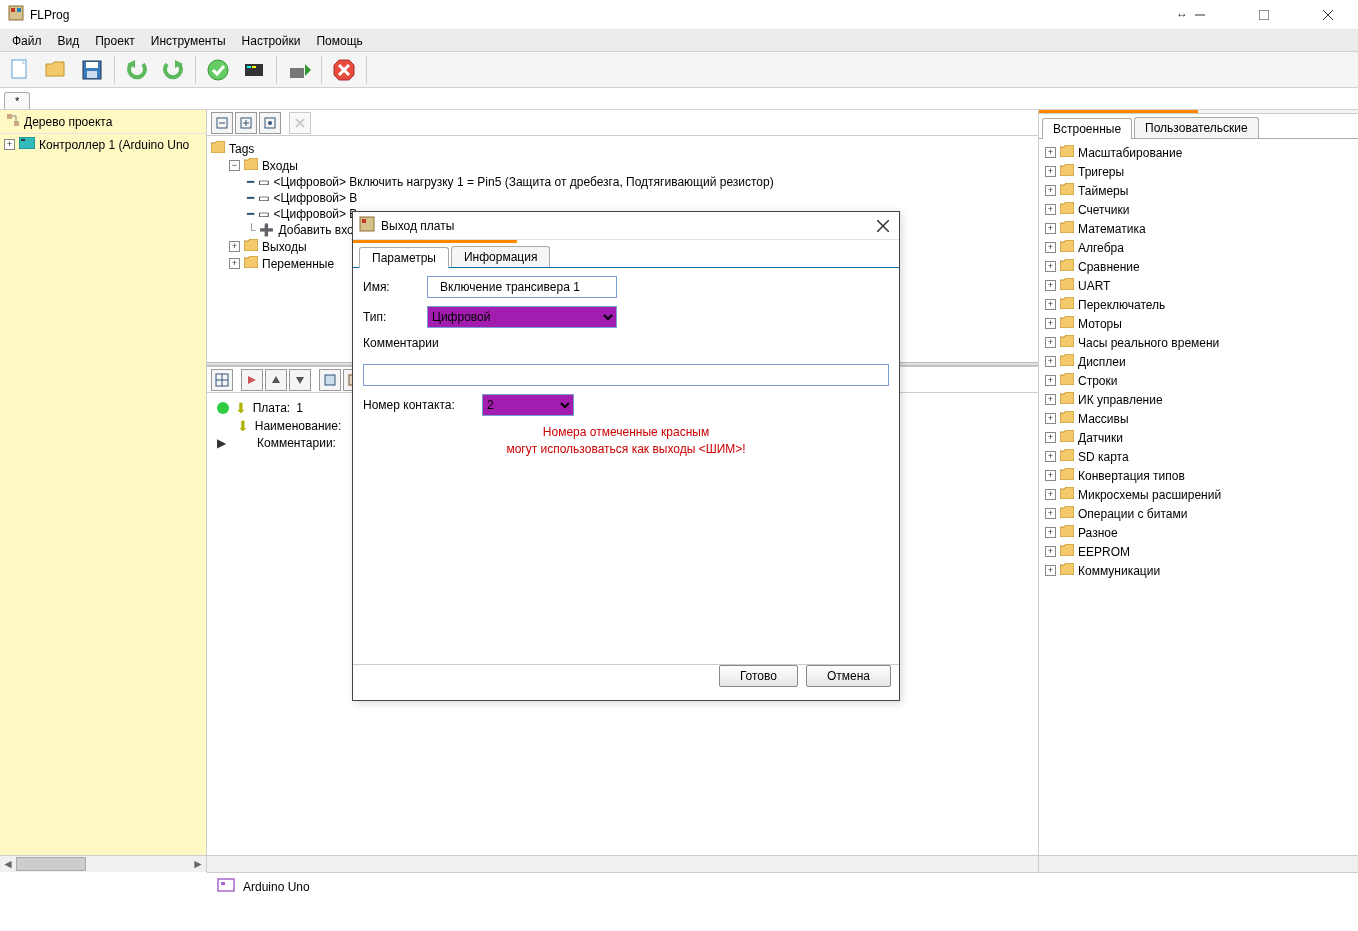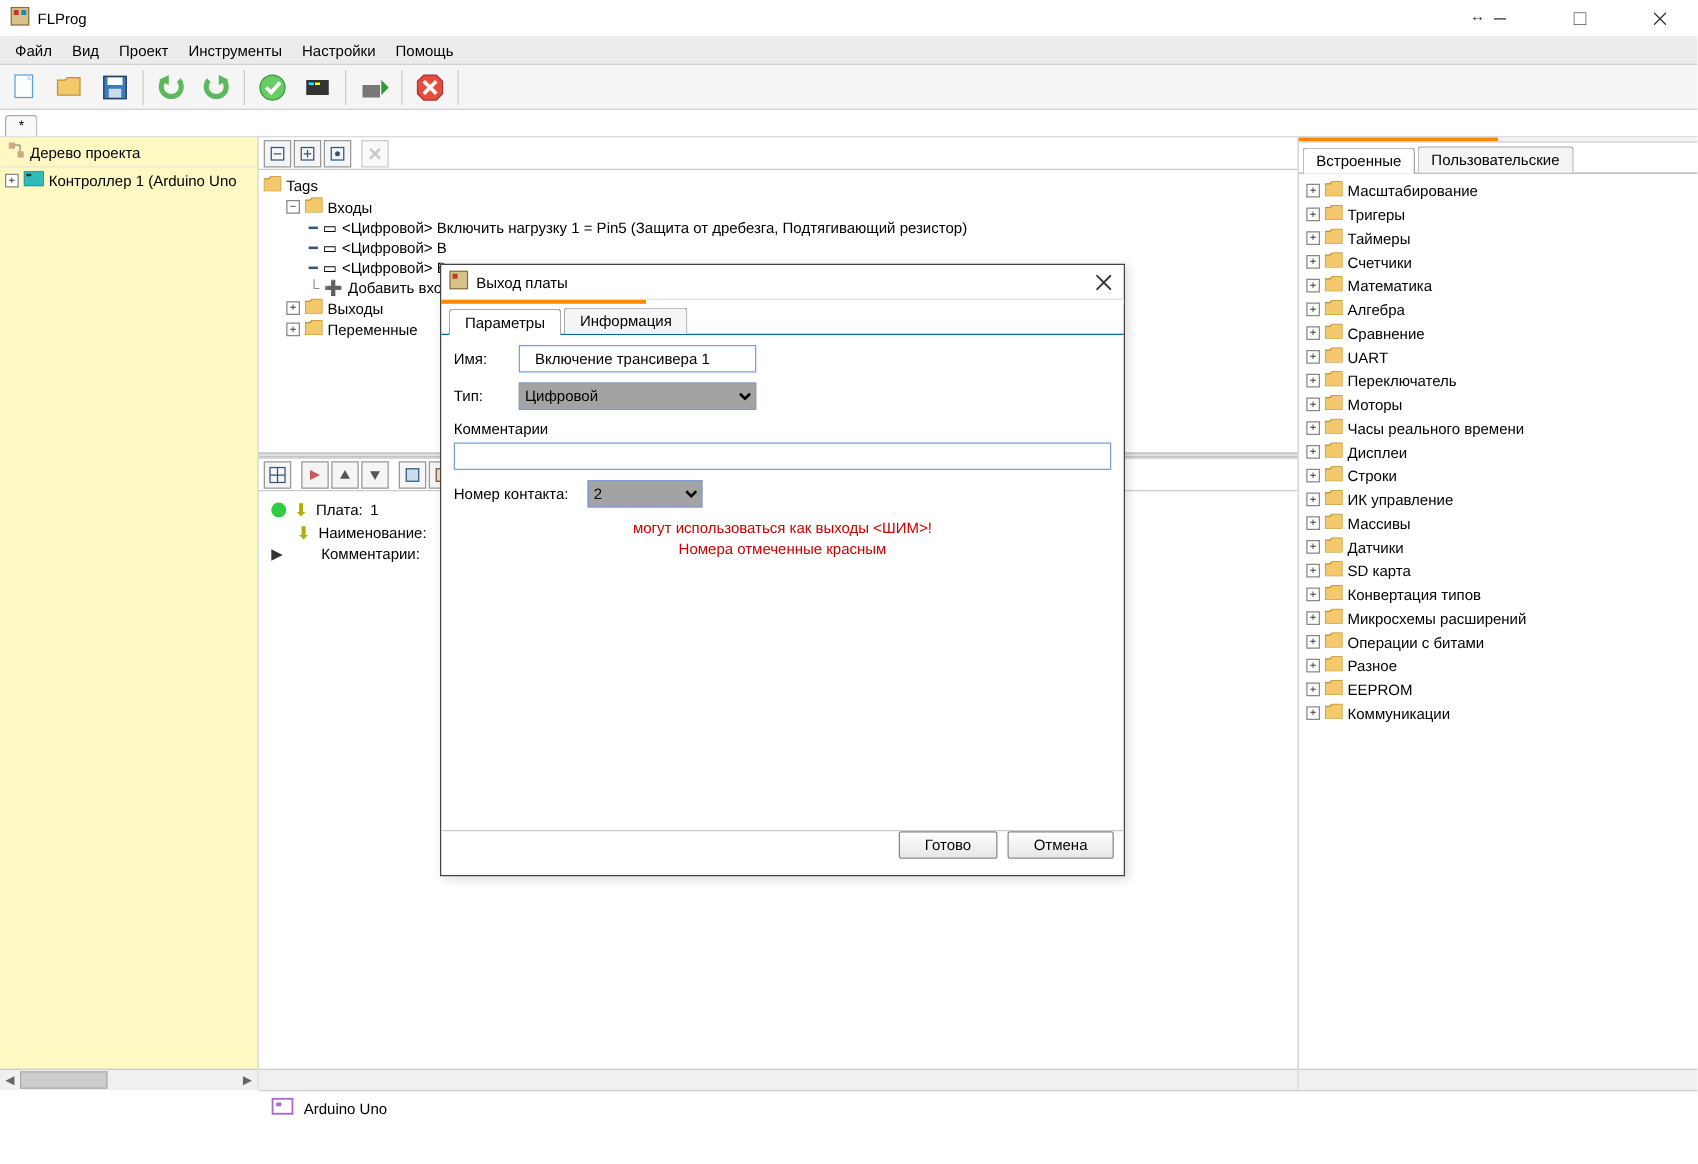--- a/index.html
+++ b/index.html
@@ -48,24 +48,24 @@
 .rightpane .hsb { height: 17px; background: #f0f0f0; border-top: 1px solid #ccc; }
 .statusbar { height: 28px; background: #fff; border-top: 1px solid #ccc; display: flex; align-items: center; padding: 0 10px; gap: 8px; margin-left: 207px; }
 .dialog { position: absolute; left: 352px; top: 211px; width: 548px; height: 490px; background: #fff; border: 1px solid #444; box-shadow: 2px 2px 8px rgba(0,0,0,0.15); display: flex; flex-direction: column; }
 .dialog .dtitle { height: 28px; display: flex; align-items: center; padding: 0 6px; gap: 6px; border-bottom: 1px solid #e0e0e0; }
 .dialog .dtitle .closex { margin-left: auto; cursor: pointer; width: 20px; height: 20px; display: flex; align-items: center; justify-content: center; }
 .dialog .daccent { height: 3px; background: linear-gradient(to right,#ff8800 0 30%, #fff 30%); }
 .dialog .dtabs { display: flex; padding: 3px 6px 0 6px; gap: 2px; border-bottom: 1px solid #0369a1; }
 .dialog .dtab { border: 1px solid #aaa; border-bottom: none; padding: 3px 12px; background: #f5f5f5; cursor: pointer; border-radius: 3px 3px 0 0; }
 .dialog .dtab.active { background: #fff; position: relative; top: 1px; }
 .dialog .dbody { flex: 1; padding: 8px 10px; }
-.dialog .frow { display: flex; align-items: center; gap: 12px; margin-bottom: 8px; }
+.dialog .frow { display: flex; align-items: center; gap: 24px; margin-bottom: 8px; }
 .dialog .flabel { width: 40px; }
 .dialog input[type=text] { border: 1px solid #7a9fd6; padding: 2px 4px; height: 22px; }
-.dialog select { border: 1px solid #7a9fd6; height: 22px; background: #a3a3a3; }
+.dialog select { border: 1px solid #7a9fd6; height: 22px; background: #a21caf; }
 .dialog .warn { color: #cc0000; font-size: 11px; text-align: center; margin-top: 4px; line-height: 1.4; }
 .dialog .dfoot { height: 36px; border-top: 1px solid #ccc; display: flex; align-items: flex-start; justify-content: flex-end; gap: 8px; padding: 0 8px; }
 .dialog .dbtn { border: 1px solid #888; background: linear-gradient(#fefefe,#e6e6e6); padding: 3px 20px; cursor: pointer; border-radius: 2px; }
 .folder-icon { width: 14px; height: 12px; display: inline-block; }
 .expander { width: 11px; height: 11px; border: 1px solid #888; display: inline-flex; align-items: center; justify-content: center; font-size: 9px; line-height: 1; cursor: pointer; background: #fff; color: #333; }
 .greencircle { width: 12px; height: 12px; background: #2ecc40; border-radius: 50%; display: inline-block; }
 .yellowarrow { color: #b0b000; font-size: 14px; }
 .resize-ind { position: absolute; top: 6px; right: 170px; color: #333; }
 </style>
 </head>
@@ -549,28 +549,28 @@
   </div>
   <div class="dbody">
     <div class="frow">
       <span class="flabel">Имя:</span>
       <input type="text" style="width: 190px; padding-left: 12px;" value="Включение трансивера 1">
     </div>
     <div class="frow">
       <span class="flabel">Тип:</span>
       <select style="width:190px"><option>Цифровой</option></select>
     </div>
-    <div style="margin-bottom:4px"><span>Комментарии</span></div>
+    <div style="margin-bottom:14px"><span>Комментарии</span></div>
     <input type="text" style="width: 100%; margin-bottom: 8px;">
     <div class="frow">
       <span style="width:95px">Номер контакта:</span>
       <select style="width:92px"><option>2</option></select>
     </div>
     <div class="warn">
+      <div>Номера отмеченные красным</div>
       <div>могут использоваться как выходы &lt;ШИМ&gt;!</div>
-      <div>Номера отмеченные красным</div>
     </div>
   </div>
   <div class="dfoot">
     <button class="dbtn">Готово</button>
     <button class="dbtn">Отмена</button>
   </div>
 </div>
 
 </body></html>

